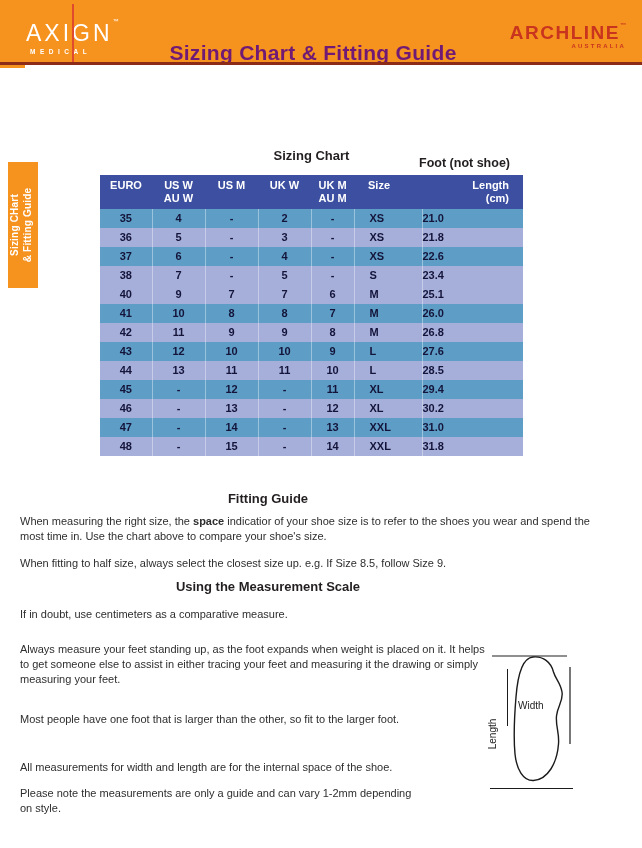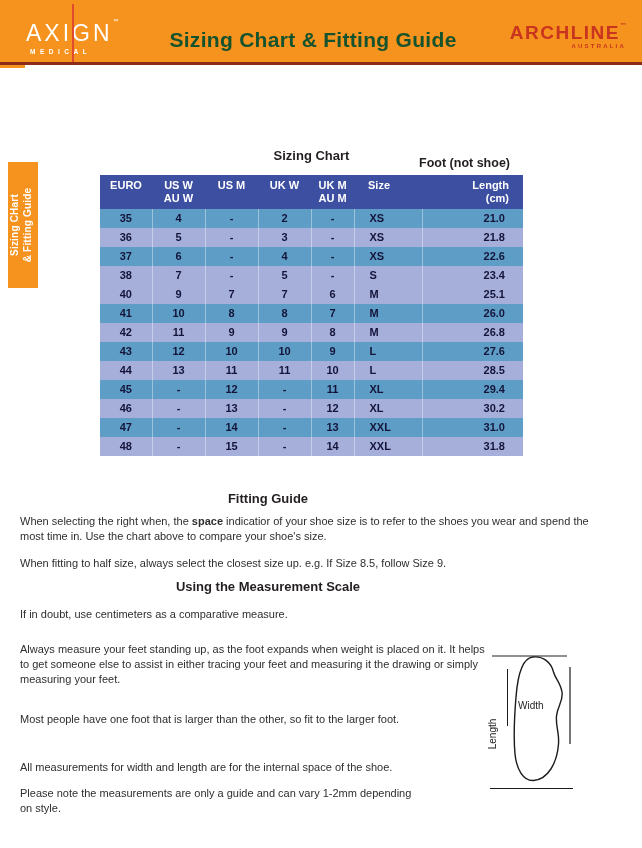--- a/index.html
+++ b/index.html
@@ -7,22 +7,22 @@
     width:642px;height:848px;position:relative;background:#ffffff;
     font-family:"Liberation Sans", sans-serif;overflow:hidden;
   }
   
   .topbar{position:absolute;left:0;top:0;width:642px;height:63px;background:var(--orange);}
   .brand{position:absolute;left:26px;top:9px;color:#fff;}
   .brand-name{font-size:23px;font-weight:400;letter-spacing:3px;line-height:24px;}
   .brand-name sup{font-size:6px;vertical-align:18px;letter-spacing:0;}
   .brand-line{position:absolute;left:46px;top:-5px;width:2px;height:58px;background:#e04a2e;}
   .brand-sub{font-size:6.5px;font-weight:700;letter-spacing:4.5px;margin-top:3px;padding-left:4px;}
-  .doc-title{position:absolute;left:0;right:16px;top:24px;margin:4px;text-align:center;
-    color:#14532d;font-size:21px;font-weight:700;letter-spacing:.3px;}
+  .doc-title{position:absolute;left:0;right:16px;top:24px;margin:17px;text-align:center;
+    color:#701a75;font-size:21px;font-weight:700;letter-spacing:.3px;}
   .partner{position:absolute;right:16px;top:16px;text-align:right;color:var(--archred);}
   .partner-name{font-size:19px;font-weight:700;letter-spacing:1.5px;line-height:19px;}
   .partner-name sup{font-size:6px;vertical-align:12px;letter-spacing:0;}
   .partner-sub{font-size:6px;font-weight:700;letter-spacing:2.2px;margin-top:1px;}
   
   .rule{position:absolute;left:0;top:62px;width:642px;height:3px;background:var(--maroon);}
   .rule-accent{position:absolute;left:0;top:65px;width:25px;height:3px;background:var(--orange);}
   
   .side-tab{position:absolute;left:8px;top:162px;width:30px;height:126px;background:var(--orange);}
   .side-tab-text{position:absolute;left:-48px;top:48px;width:126px;height:30px;
@@ -38,21 +38,21 @@
   .sizing-table thead tr{background:var(--hblue);height:34px;}
   .sizing-table th{color:#fff;font-size:11px;font-weight:700;line-height:13px;
     vertical-align:top;padding:4px 0 3px 0;text-align:center;}
   .sizing-table th.size-col{text-align:left;padding-left:14px;}
   .sizing-table th.len-col{text-align:right;padding-right:14px;}
   .sizing-table td{height:19px;line-height:19px;padding:0;text-align:center;
     font-size:11px;font-weight:700;color:var(--celltext);
     border-left:1px solid rgba(255,255,255,.38);}
   .sizing-table td:first-child{border-left:none;}
   .sizing-table td.size-col{text-align:left;padding-left:15px;}
-  .sizing-table td.len-col{text-align:right;padding-right:18px;}
+  .sizing-table td.len-col{text-align:left;padding-right:30px;}
   tr.steel{background:var(--steel);}
   tr.lav{background:var(--lav);}
   
   .copy h2{position:absolute;left:18px;width:500px;margin:0;text-align:center;
     font-size:13px;font-weight:700;color:var(--heading);}
   .copy p{position:absolute;margin:0;font-size:11px;line-height:15px;color:var(--body);}
   .fg-title{top:491px;}
   .p1{left:20px;top:514px;width:592px;}
   .p2{left:20px;top:556px;width:600px;}
   .m-title{top:579px;}
@@ -250,21 +250,21 @@
           <td>-</td>
           <td>14</td>
           <td class="size-col">XXL</td>
           <td class="len-col">31.8</td>
         </tr>
       </tbody>
   </table>
 
   <section class="copy">
     <h2 class="fg-title">Fitting Guide</h2>
-    <p class="p1"><span>When selecting the right when, the </span><strong>space</strong><span> indicatior of your shoe size is to refer to the shoes you wear and spend the most time in. Use the chart above to compare your shoe's size.</span></p>
+    <p class="p1"><span>When measuring the right size, the </span><strong>space</strong><span> indicatior of your shoe size is to refer to the shoes you wear and spend the most time in. Use the chart above to compare your shoe's size.</span></p>
     <p class="p2">When fitting to half size, always select the closest size up. e.g. If Size 8.5, follow Size 9.</p>
 
     <h2 class="m-title">Using the Measurement Scale</h2>
     <p class="p3">If in doubt, use centimeters as a comparative measure.</p>
     <p class="p4">Always measure your feet standing up, as the foot expands when weight is placed on it. It helps to get someone else to assist in either tracing your feet and measuring it the drawing or simply measuring your feet.</p>
     <p class="p5">Most people have one foot that is larger than the other, so fit to the larger foot.</p>
     <p class="p6">All measurements for width and length are for the internal space of the shoe.</p>
     <p class="p7">Please note the measurements are only a guide and can vary 1-2mm depending on style.</p>
   </section>
 

